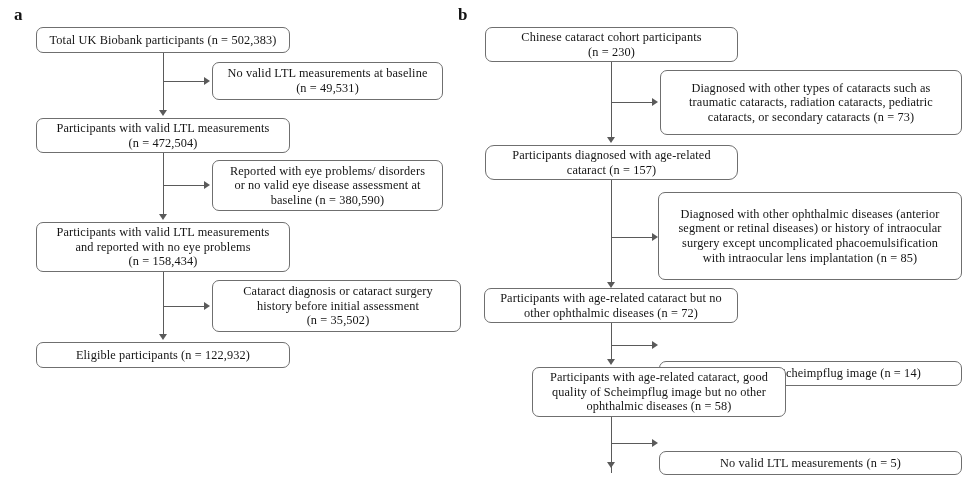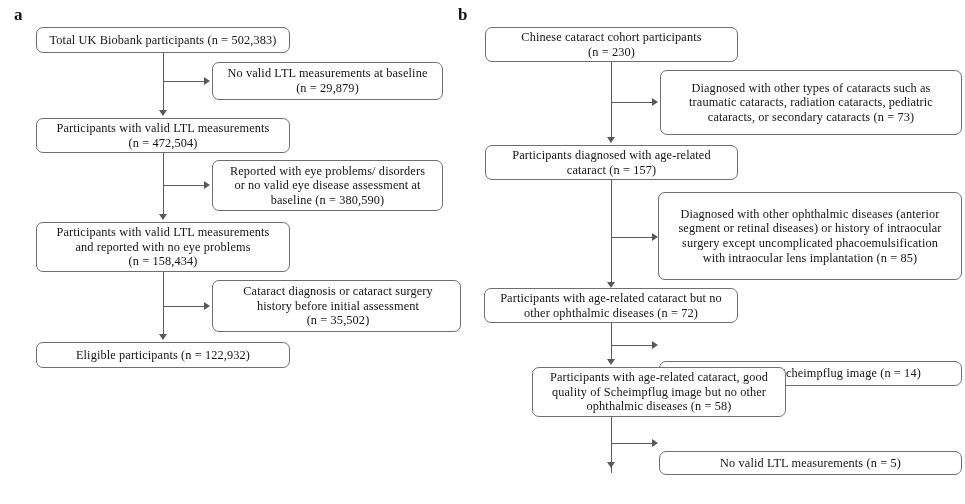--- a/index.html
+++ b/index.html
@@ -77,21 +77,21 @@
 <div id="canvas">
 
   <div class="panel-label" style="left:14px; top:6px;">a</div>
 
   <div class="node" style="left:36px; top:27px; width:254px; height:26px;">
     <span class="txt">Total UK Biobank participants (n = 502,383)</span>
   </div>
 
   <div class="node" style="left:212px; top:62px; width:231px; height:38px;">
     <span class="txt">No valid LTL measurements at baseline
-(n = 29,879)</span>
+(n = 49,531)</span>
   </div>
 
   <div class="vline" style="left:163px; top:53px; height:58px;"></div>
   <div class="arrow-down" style="left:159px; top:110px;"></div>
 
   <div class="hline" style="left:163px; top:81px; width:42px;"></div>
   <div class="arrow-right" style="left:204px; top:77px;"></div>
 
   <div class="node" style="left:36px; top:118px; width:254px; height:35px;">
     <span class="txt">Participants with valid LTL measurements
@@ -141,21 +141,21 @@
     <span class="txt">Diagnosed with other types of cataracts such as
 traumatic cataracts, radiation cataracts, pediatric
 cataracts, or secondary cataracts (n = 73)</span>
   </div>
 
   <div class="vline" style="left:611px; top:62px; height:76px;"></div>
   <div class="arrow-down" style="left:607px; top:137px;"></div>
   <div class="hline" style="left:611px; top:102px; width:42px;"></div>
   <div class="arrow-right" style="left:652px; top:98px;"></div>
 
-  <div class="node" style="left:485px; top:145px; width:253px; height:35px;">
+  <div class="node" style="left:485px; top:145px; width:253px; height:35px;border-radius:9px;">
     <span class="txt">Participants diagnosed with age-related
 cataract (n = 157)</span>
   </div>
 
   <div class="node" style="left:658px; top:192px; width:304px; height:88px;">
     <span class="txt">Diagnosed with other ophthalmic diseases (anterior
 segment or retinal diseases) or history of intraocular
 surgery except uncomplicated phacoemulsification
 with intraocular lens implantation (n = 85)</span>
   </div>

